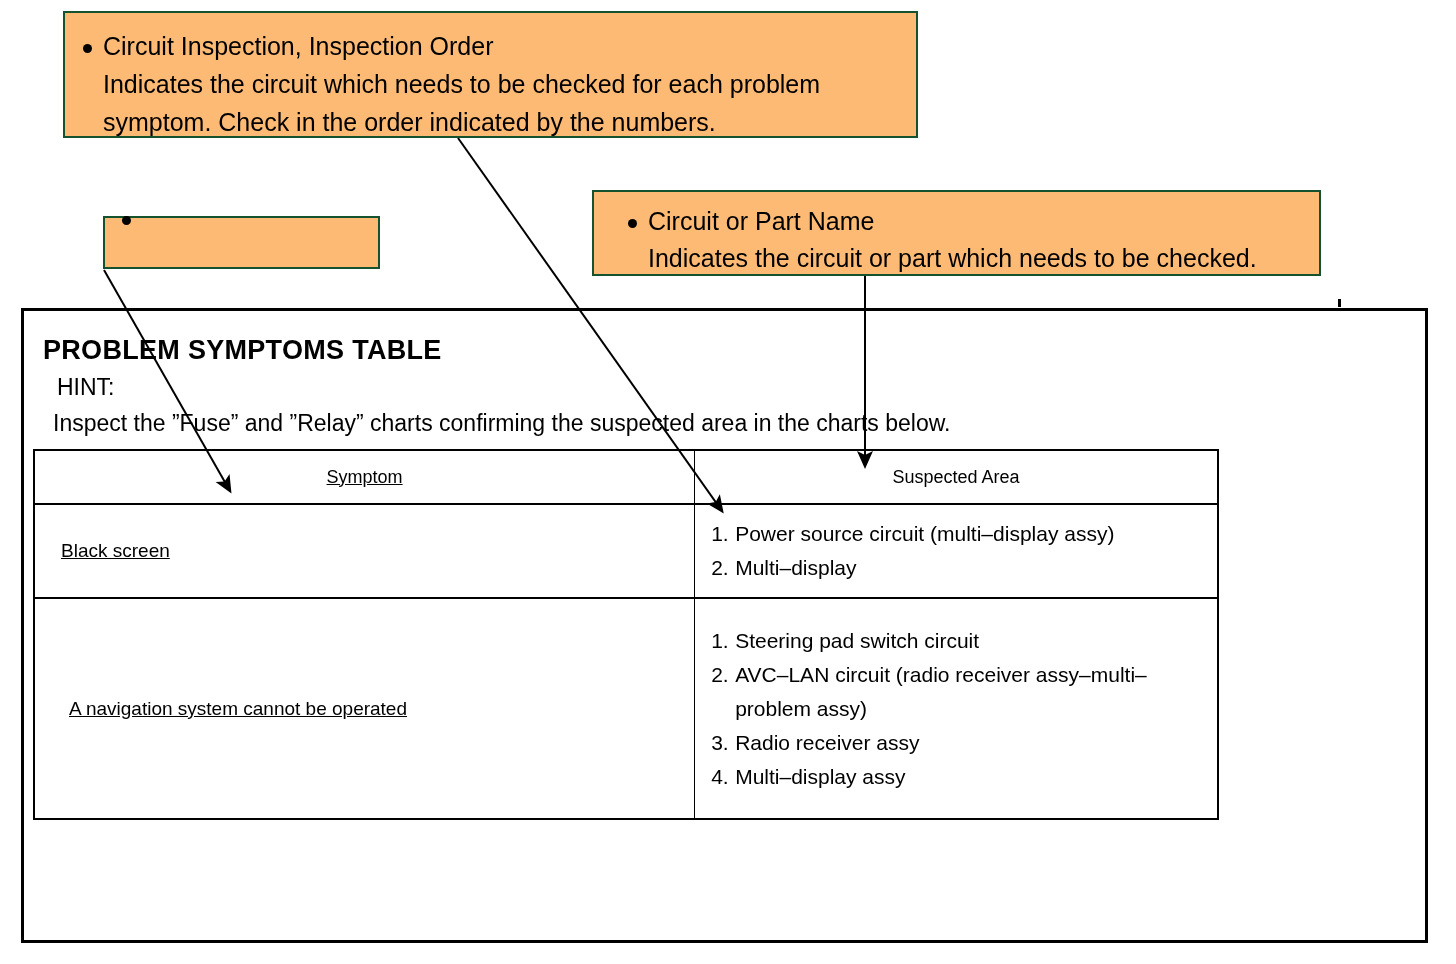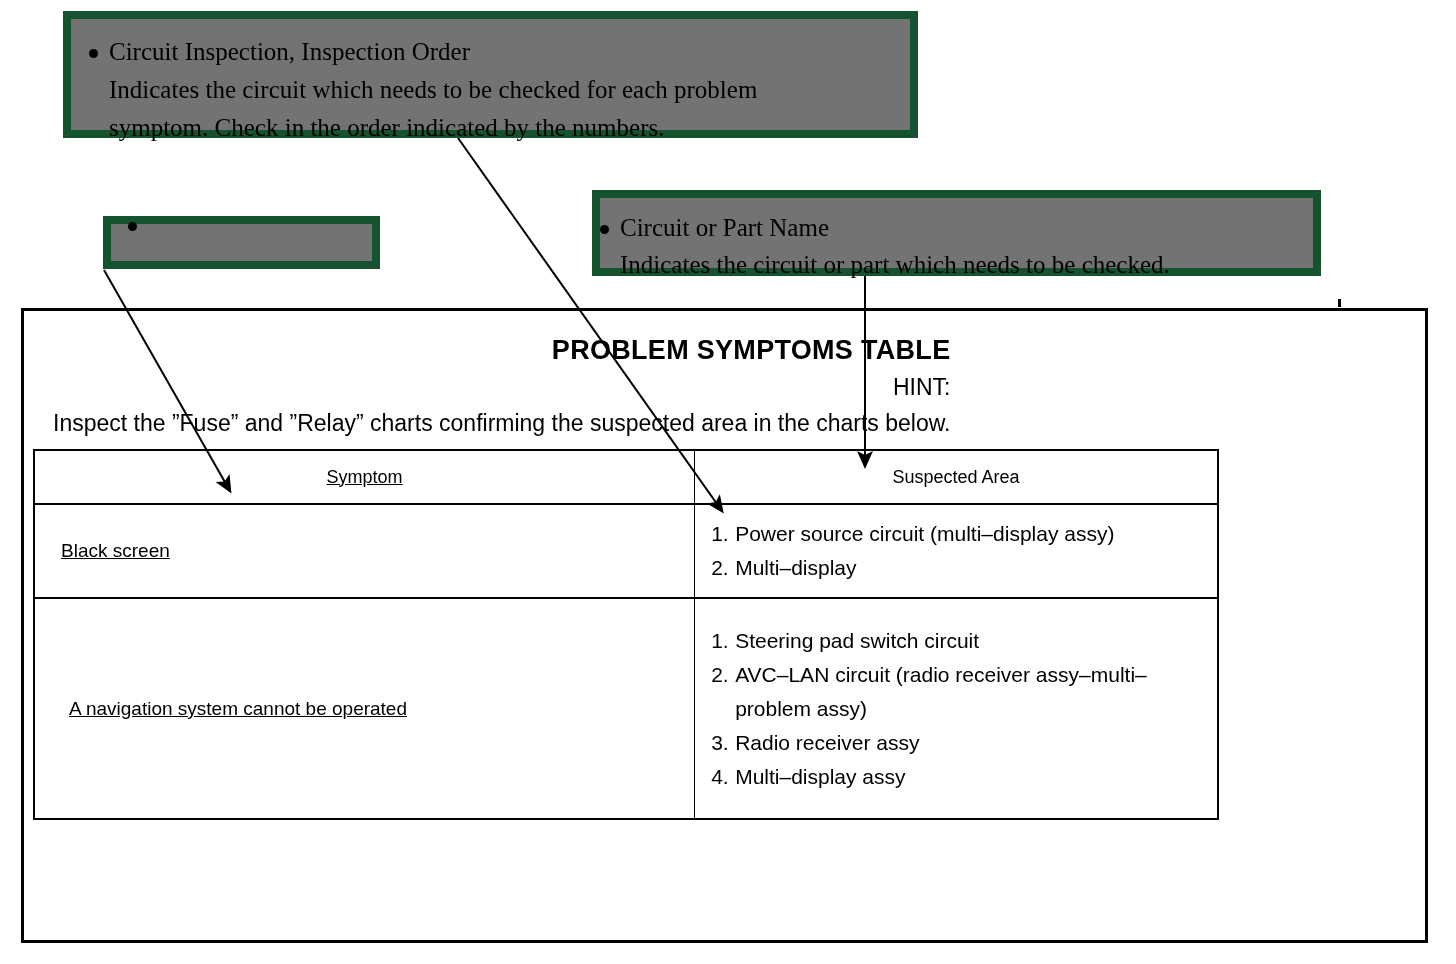--- a/index.html
+++ b/index.html
@@ -26,25 +26,24 @@
     top: 0;
     width: 1456px;
     height: 964px;
     pointer-events: none;
     z-index: 1;
   }
 
   
   .callout {
     position: absolute;
-    border: 8px solid #14532d;
-    background: #737373;
+    border: 2px solid #14532d;
+    background: #fdba74;
     box-sizing: border-box;
     z-index: 3;
-    font-family: Liberation Serif, serif;
   }
   .callout-line {
     display: block;
     white-space: nowrap;
   }
   .bullet-row {
     display: flex;
     align-items: baseline;
   }
   .bullet {
@@ -80,21 +79,21 @@
     padding: 0 0 0 17px;
     font-size: 25px;
     line-height: 51px;
   }
 
   #callout-partname {
     left: 592px;
     top: 190px;
     width: 729px;
     height: 86px;
-    padding: 11px 0 0 0;
+    padding: 11px 0 0 34px;
     font-size: 25px;
     line-height: 37px;
   }
   #callout-partname .indent {
     padding-left: 20px;
   }
 
   
   #outer-frame {
     position: absolute;
@@ -116,21 +115,20 @@
     background: #000;
     z-index: 2;
   }
 
   
   #table-heading {
     position: absolute;
     left: 43px;
     top: 334px;
     z-index: 4;
-    text-align: right;
   }
   #page-title {
     font-size: 27px;
     font-weight: bold;
     letter-spacing: 0.3px;
     line-height: 32px;
     white-space: nowrap;
   }
   #hint-label {
     font-size: 23px;

